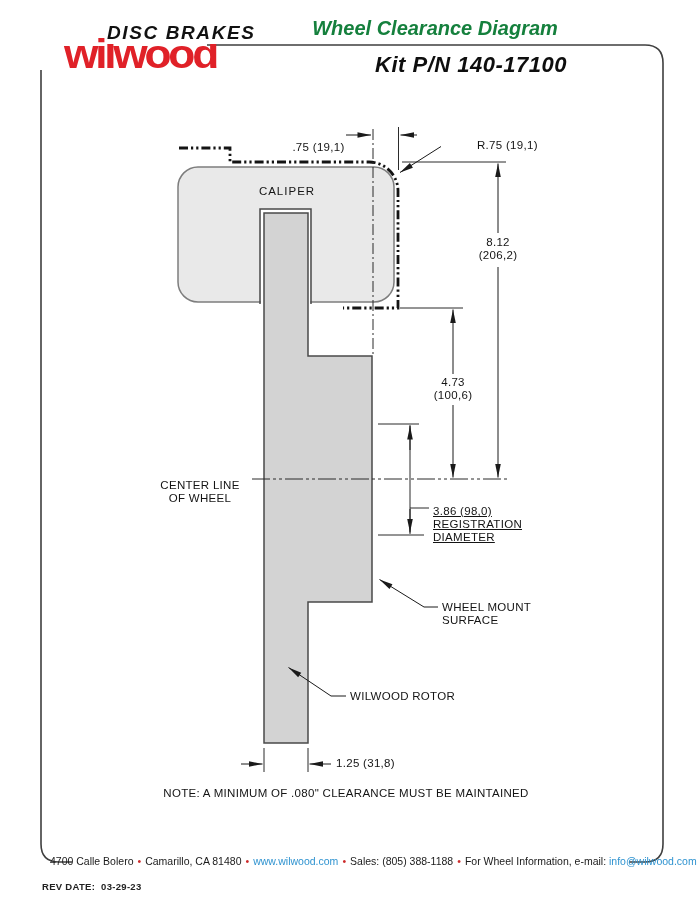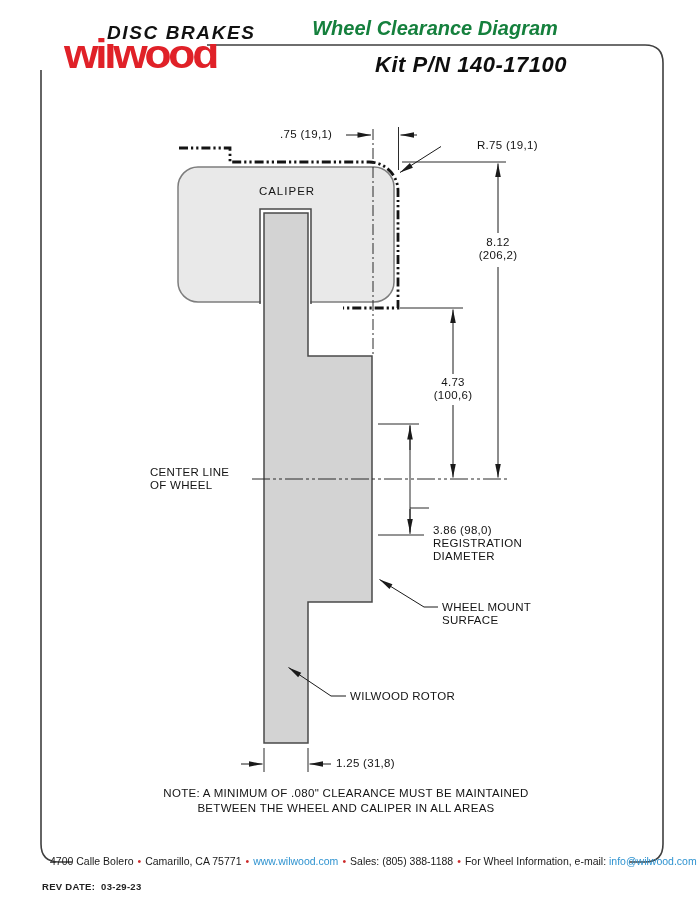--- a/index.html
+++ b/index.html
@@ -11,21 +11,21 @@
   .brand-word{position:absolute;left:0;top:12px;font-weight:700;font-size:41px;line-height:44px;
               color:#e02128;letter-spacing:-3px;transform:scaleX(1.08);transform-origin:left center;}
   .brand-tag{position:absolute;left:41px;top:2px;font-weight:700;font-style:italic;font-size:19px;
              letter-spacing:1.6px;color:#111;background:#fff;padding:0 2px;white-space:nowrap;}
   
   .doc-title{font-style:italic;font-weight:700;font-size:20px;color:#15803d;text-align:center;}
   .kit-title{font-style:italic;font-weight:700;font-size:22px;color:#0e0e0e;text-align:center;letter-spacing:.5px;}
   
   .lbl{font-size:11.5px;line-height:13px;letter-spacing:.3px;color:#141414;white-space:nowrap;}
   .ctr{text-align:center;}
-  .rgt{text-align:left;}
+  .rgt{text-align:center;margin-top:13px;}
   
   .addr{font-size:10.5px;color:#1a1a1a;white-space:nowrap;}
   .addr .sep{color:#cc2a2a;margin:0 4px;}
   .addr .lnk{color:#2f93d0;}
   .rev{font-size:9.5px;font-weight:700;letter-spacing:.3px;color:#222;}
 </style>
 </head>
 <body>
 
 <div class="page">
@@ -101,41 +101,40 @@
   <div class="abs lbl ctr" style="left:423px;top:376px;width:60px;">
     <div>4.73</div>
     <div>(100,6)</div>
   </div>
 
   <div class="abs lbl rgt" style="left:150px;top:466px;width:100px;line-height:12.5px;">
     <div>CENTER LINE</div>
     <div>OF WHEEL</div>
   </div>
 
-  <div class="abs lbl" style="left:433px;top:524px;">
+  <div class="abs lbl" style="left:433px;top:505px;text-decoration:underline;">
     <div>3.86 (98,0)</div>
     <div>REGISTRATION</div>
     <div>DIAMETER</div>
   </div>
 
   <div class="abs lbl" style="left:442px;top:601px;">
     <div>WHEEL MOUNT</div>
     <div>SURFACE</div>
   </div>
 
   <div class="abs lbl" style="left:350px;top:690px;">WILWOOD ROTOR</div>
 
   <div class="abs lbl" style="left:336px;top:757px;">1.25 (31,8)</div>
 
   <div class="abs lbl ctr" style="left:116px;top:786px;width:460px;line-height:15px;">
     <div>NOTE: A MINIMUM OF .080" CLEARANCE MUST BE MAINTAINED</div>
-    <div>BETWEEN THE WHEEL AND CALIPER IN ALL AREAS</div>
   </div>
 
   <div class="abs addr ctr" style="left:50px;top:855px;width:600px;">
-    <span>4700 Calle Bolero</span><span class="sep">•</span><span>Camarillo, CA 75771</span><span class="sep">•</span><span class="lnk">www.wilwood.com</span><span class="sep">•</span><span>Sales: (805) 388-1188</span><span class="sep">•</span><span>For Wheel Information, e-mail:</span>&nbsp;<span class="lnk">info@wilwood.com</span>
+    <span>4700 Calle Bolero</span><span class="sep">•</span><span>Camarillo, CA 81480</span><span class="sep">•</span><span class="lnk">www.wilwood.com</span><span class="sep">•</span><span>Sales: (805) 388-1188</span><span class="sep">•</span><span>For Wheel Information, e-mail:</span>&nbsp;<span class="lnk">info@wilwood.com</span>
   </div>
 
   <div class="abs rev" style="left:42px;top:881px;">
     <span>REV DATE:</span>&nbsp;&nbsp;<span>03-29-23</span>
   </div>
 
 </div>
 
 </body></html>

